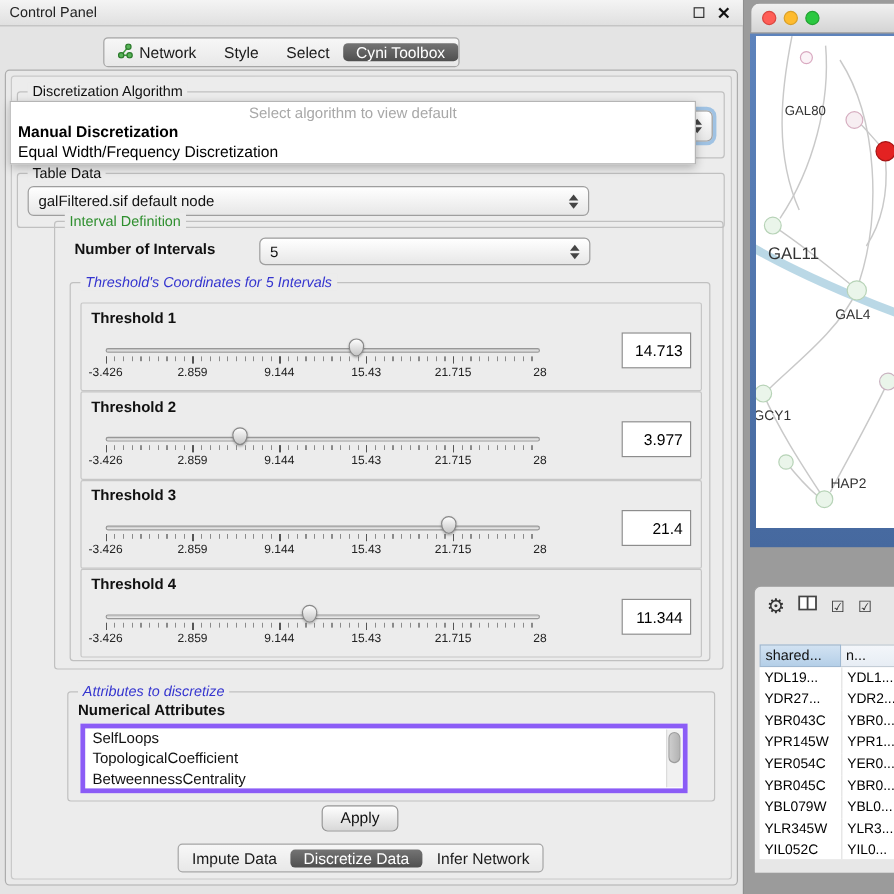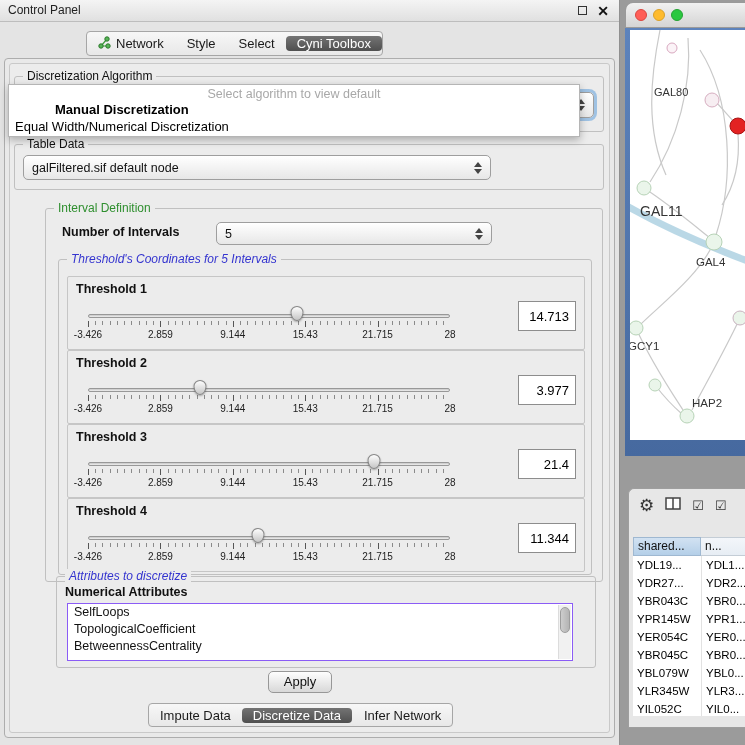--- a/index.html
+++ b/index.html
@@ -40,21 +40,21 @@
     border-radius:5px; display:flex; align-items:center; font-size:12.5px; color:#111; padding:0 8px; }
   .combo .arrows { margin-left:auto; display:flex; flex-direction:column; gap:2px; padding-left:6px; }
   .tri-up { width:0; height:0; border-left:4px solid transparent; border-right:4px solid transparent; border-bottom:5px solid #444; }
   .tri-down { width:0; height:0; border-left:4px solid transparent; border-right:4px solid transparent; border-top:5px solid #444; }
   .combo.focused { box-shadow:0 0 0 3px rgba(96,160,220,.55); }
 
   .overlay { position:absolute; left:8px; top:84px; width:572px; height:53px; background:#fff;
     border:1px solid #b5b5b5; box-shadow:0 3px 8px rgba(0,0,0,.28); z-index:50; }
   .overlay .ph { color:#a8a8a8; text-align:center; font-size:12.5px; padding-top:2px; height:16px; }
   .overlay .opt { font-size:13px; color:#000; padding:1px 6px; }
-  .overlay .opt.bold { font-weight:bold;margin-left:40px; }
+  .overlay .opt.bold { font-weight:bold; }
 
   .bold-label { position:absolute; font-size:12.5px; font-weight:bold; color:#111; white-space:nowrap; }
 
   .th-block { position:absolute; left:8px; width:518px; height:74px;
     border:1px solid #c6c6c6; border-radius:2px; background:#ececec; }
   .th-label { position:absolute; left:8px; top:5px; font-size:12.5px; font-weight:bold; color:#111; }
   .slider { position:absolute; left:20px; top:30px; width:362px; height:38px; }
   .track { position:absolute; left:0; right:0; top:7px; height:4px;
     background:linear-gradient(#c6c6c6,#f0f0f0); border:1px solid #989898; border-radius:2px; }
   .ticks { position:absolute; left:0; right:0; top:14px; height:6px;
@@ -64,21 +64,21 @@
     background-size:100% 6px, 100% 4px; background-repeat:no-repeat; }
   .thumb { position:absolute; top:-1px; width:13px; height:15px; transform:translateX(-50%);
     background:linear-gradient(#fdfdfd,#c6c6c6); border:1px solid #878787;
     border-radius:50% 50% 50% 50% / 42% 42% 58% 58%; box-shadow:0 1px 2px rgba(0,0,0,.3); }
   .scale { position:absolute; left:0; right:0; top:22px; height:12px; font-size:10px; color:#222; }
   .scale span { position:absolute; transform:translateX(-50%); white-space:nowrap; }
   .valbox { position:absolute; right:8px; top:24px; width:58px; height:30px; background:#fff;
     border:1px solid #8d8d8d; font-size:13px; color:#000; display:flex; align-items:center;
     justify-content:flex-end; padding-right:6px; }
 
-  .listbox { position:absolute; background:#fff; border:1px solid #8b5cf6; overflow:hidden; font-size:12.5px; color:#111; }
+  .listbox { position:absolute; background:#fff; border:4px solid #8b5cf6; overflow:hidden; font-size:12.5px; color:#111; }
   .listbox .li { line-height:17px; padding:0 6px; white-space:nowrap; }
   .vscroll { position:absolute; top:1px; bottom:1px; right:1px; width:13px; background:#f1f1f1; border-left:1px solid #dcdcdc; }
   .vthumb { position:absolute; left:1px; right:1px; top:2px; height:26px;
     background:linear-gradient(90deg,#cdcdcd,#b4b4b4); border:1px solid #9d9d9d; border-radius:6px; }
 
   .apply-btn { position:absolute; left:268px; top:671px; width:64px; height:22px;
     background:linear-gradient(#fefefe,#d8d8d8); border:1px solid #979797; border-radius:5px;
     font-size:13px; color:#111; text-align:center; line-height:20px; }
 
   
@@ -161,35 +161,35 @@
     <div class="combo focused" style="left:22px; top:92px; width:572px; height:26px; z-index:10;">
       <span class="arrows">
           <span class="tri-up"></span>
           <span class="tri-down"></span>
         </span>
     </div>
 
     <div class="overlay">
       <div class="ph">Select algorithm to view default</div>
       <div class="opt bold">Manual Discretization</div>
-      <div class="opt">Equal Width/Numerical Discretization</div>
+      <div class="opt">Equal Width/Frequency Discretization</div>
     </div>
 
     <div class="group" style="left:14px; top:144px; width:590px; height:46px;padding-left:38px;">
       <span class="gtitle">Table Data</span>
       <div class="combo" style="left:8px; top:10px; width:468px; height:25px;">
         <span>galFiltered.sif default node</span>
         <span class="arrows">
             <span class="tri-up"></span>
             <span class="tri-down"></span>
           </span>
       </div>
     </div>
 
-    <div class="group" style="left:45px; top:208px; width:558px; height:374px;">
+    <div class="group" style="left:45px; top:184px; width:558px; height:374px;">
       <span class="gtitle green">Interval Definition</span>
 
       <div class="bold-label" style="left:16px; top:16px;">Number of Intervals</div>
       <div class="combo" style="left:170px; top:13px; width:276px; height:23px;">
         <span>5</span>
         <span class="arrows">
             <span class="tri-up"></span>
             <span class="tri-down"></span>
           </span>
       </div>

